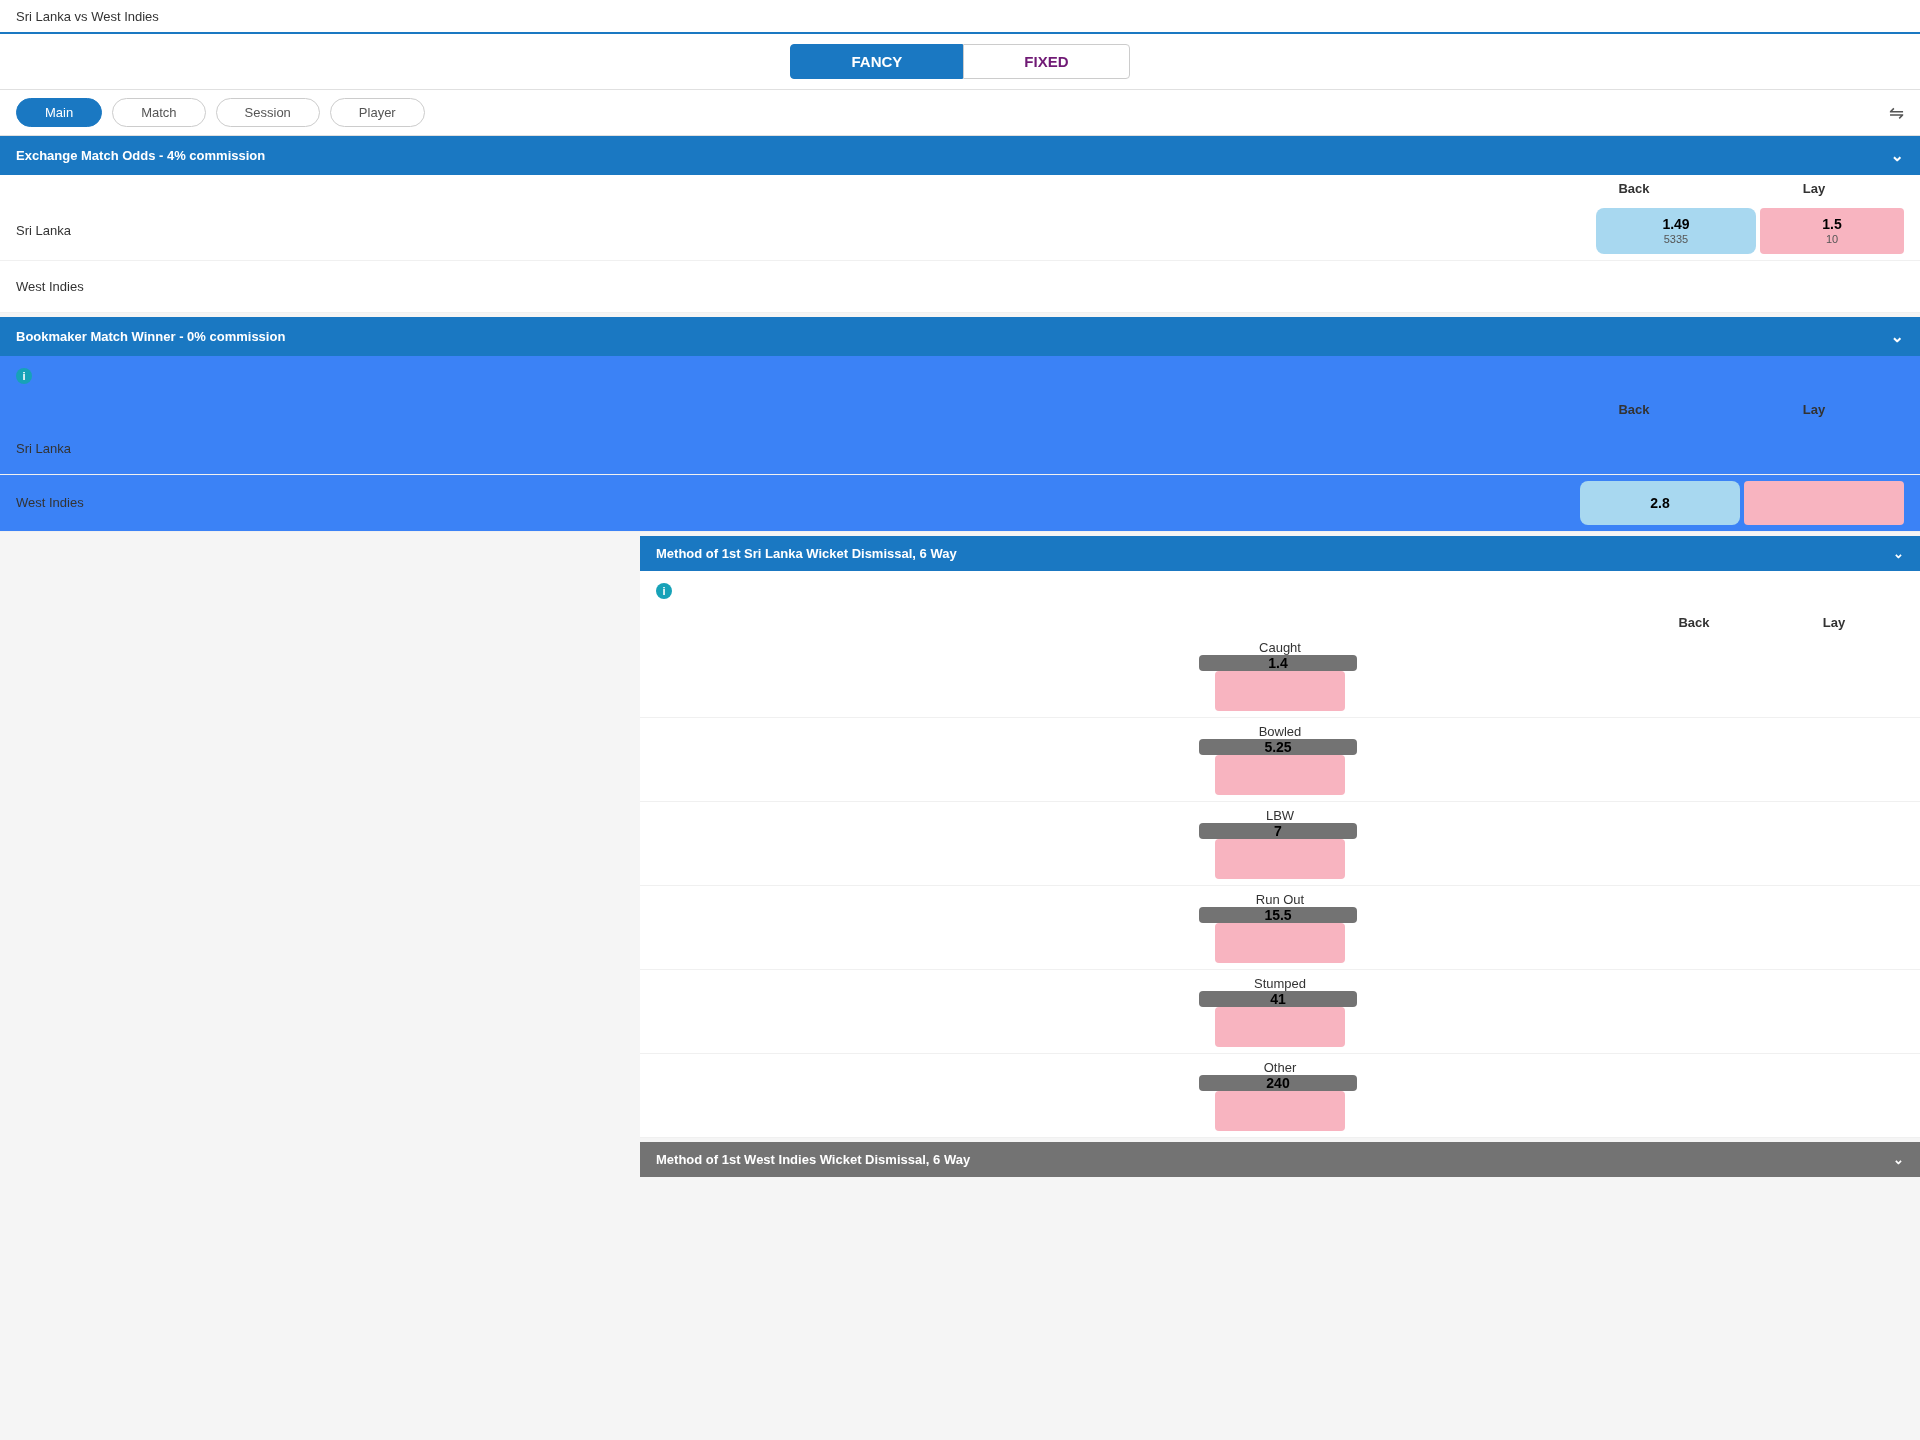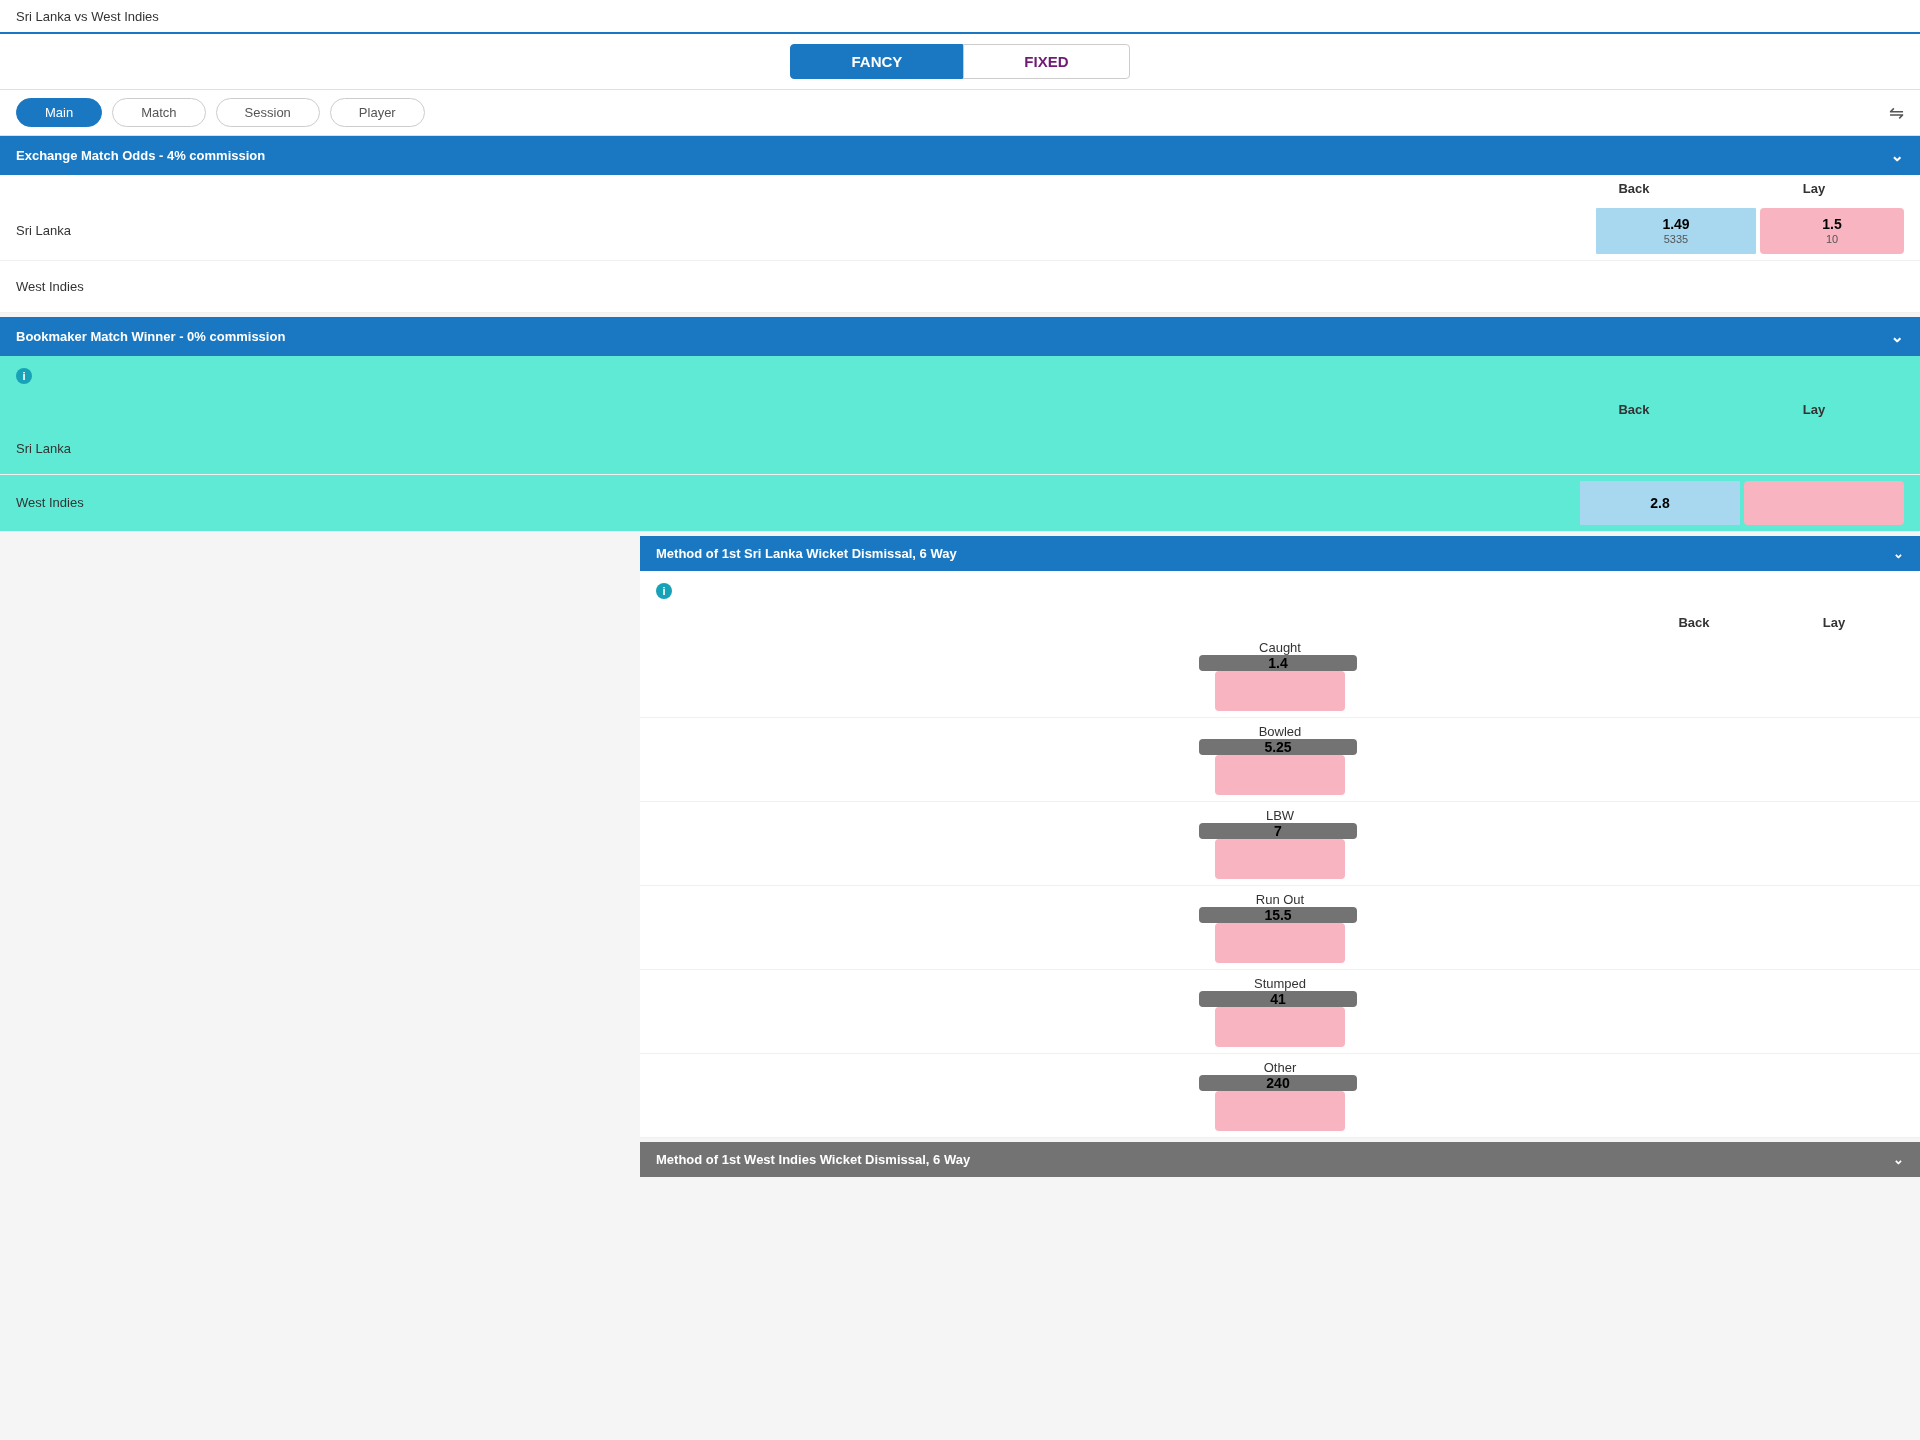--- a/index.html
+++ b/index.html
@@ -105,21 +105,21 @@
       align-items: center;
       padding: 6px 16px;
       border-bottom: 1px solid #f0f0f0;
       min-height: 52px;
     }
     .odds-team-name { flex: 1; font-size: 13px; color: #333; }
     .odds-buttons { display: flex; gap: 4px; }
     .back-btn {
       background: #a8d8f0;
       border: none;
-      border-radius: 1px;
+      border-radius: 8px;
       width: 160px;
       padding: 8px 4px;
       text-align: center;
       cursor: pointer;
       font-weight: bold;
       font-size: 14px;
       line-height: 1.2;
     }
     .lay-btn {
       background: #f8b4c0;
@@ -134,21 +134,21 @@
       line-height: 1.2;
     }
     .back-btn .sub-val, .lay-btn .sub-val {
       font-size: 11px;
       font-weight: normal;
       color: #555;
       display: block;
     }
 
     
-    .bookmaker-section { background: #5eead4; margin-bottom: 4px; }
+    .bookmaker-section { background: #3b82f6; margin-bottom: 4px; }
     .info-icon {
       display: inline-block;
       width: 16px;
       height: 16px;
       background: #17a2b8;
       color: #fff;
       border-radius: 50%;
       text-align: center;
       line-height: 16px;
       font-size: 11px;

